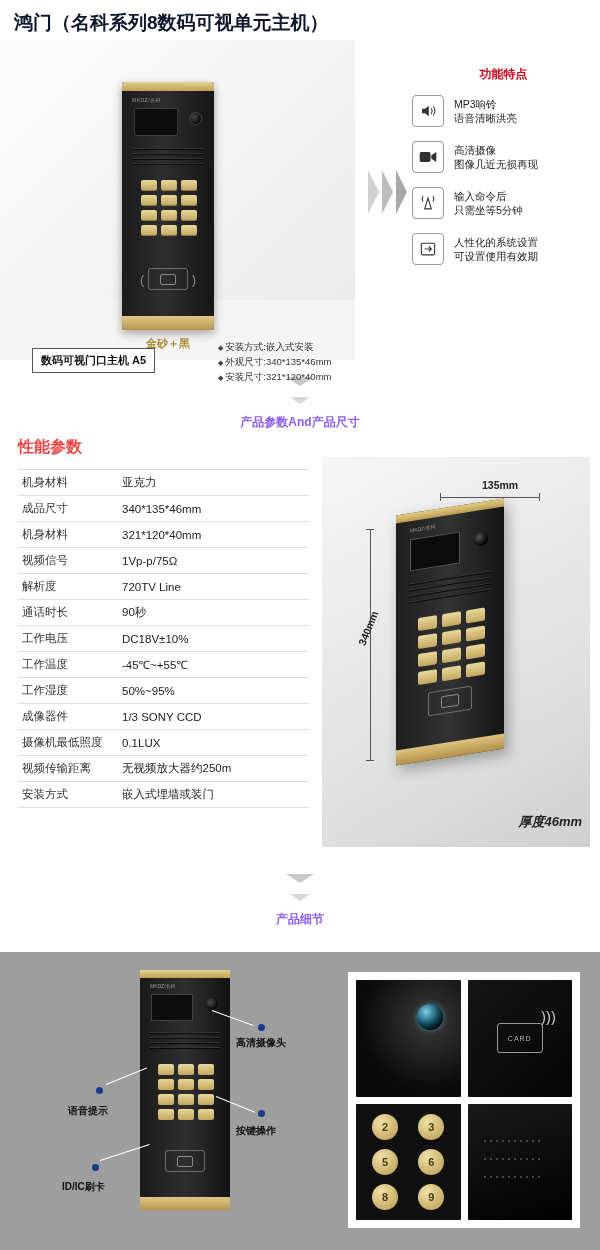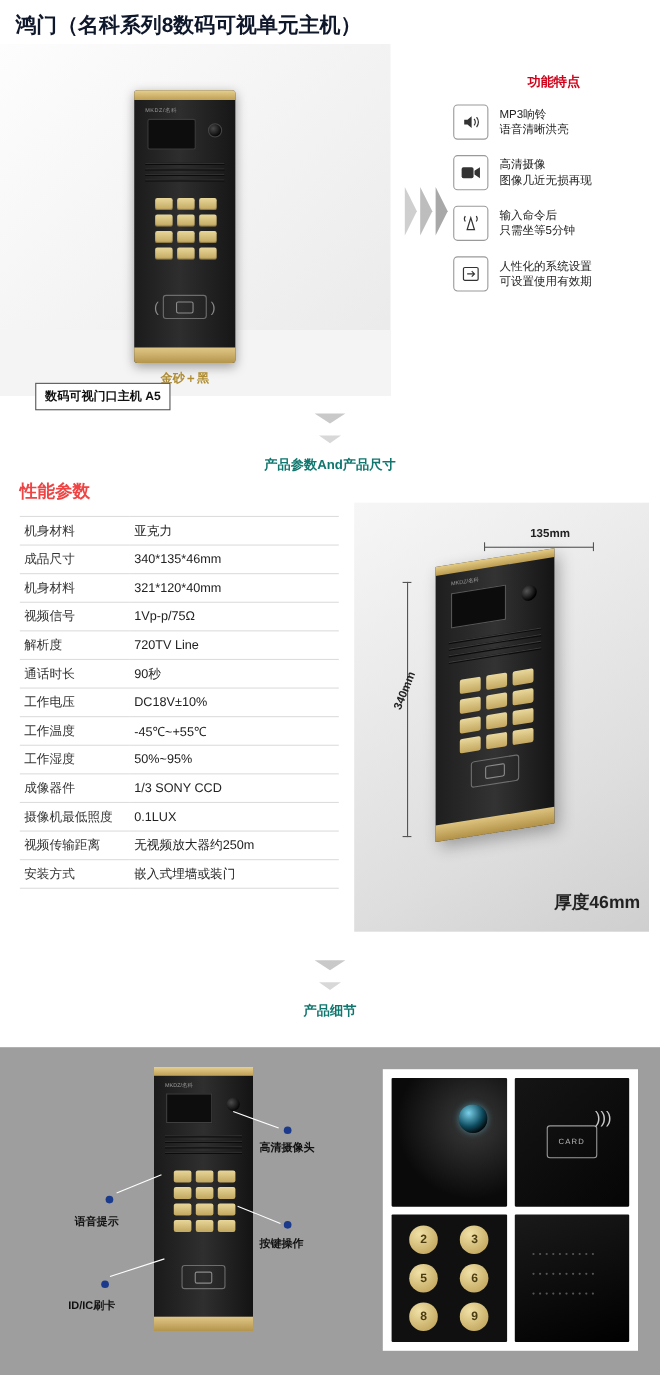--- a/index.html
+++ b/index.html
@@ -190,21 +190,21 @@
   .chev {
     display: inline-block;
     width: 0; height: 0;
     border-left: 14px solid transparent;
     border-right: 14px solid transparent;
     border-top: 9px solid #c9c9c9;
     margin: 0 0 2px 0;
   }
   .chev.sm { border-left-width: 10px; border-right-width: 10px; border-top-width: 7px; border-top-color: #d8d8d8; }
   .divider-label {
-    font-size: 12px; font-weight: bold; color: #0f766e; margin-top: 4px;
+    font-size: 12px; font-weight: bold; color: #8b5cf6; margin-top: 4px;
   }
 
   
   .params-section {
     position: relative;
     padding: 0 0 10px 0;
     height: 420px;
   }
   .params-heading {
     position: absolute; left: 18px; top: 0;
@@ -260,21 +260,21 @@
   .dim-device .kp b { display: block; width: 19px; height: 13px; border-radius: 2px; background: linear-gradient(180deg,#e9d89c,#c3a75f); }
   .dim-device .card {
     position: absolute; left: 32px; bottom: 44px; width: 44px; height: 24px;
     border: 1px solid #6f6f6f; border-radius: 3px; display: flex; align-items: center; justify-content: center;
   }
   .dim-device .card span { width: 18px; height: 12px; border: 1px solid #8c8c8c; border-radius: 2px; }
 
   .dim-label { position: absolute; font-size: 10.5px; color: #222; font-weight: bold; }
   .dim-w { left: 160px; top: 22px; }
   .dim-h { left: 28px; top: 165px; transform: rotate(-68deg); }
-  .dim-t { right: 8px; bottom: 16px; font-size: 16px; }
+  .dim-t { right: 8px; bottom: 16px; font-size: 13px; font-style: italic; }
 
   .dim-line { position: absolute; background: #555; }
   .dim-line.h1 { left: 118px; top: 40px; width: 100px; height: 1px; }
   .dim-line.h1:before, .dim-line.h1:after {
     content: ""; position: absolute; width: 1px; height: 8px; background: #555; top: -4px;
   }
   .dim-line.h1:before { left: 0; }
   .dim-line.h1:after { right: 0; }
   .dim-line.v1 { left: 48px; top: 72px; width: 1px; height: 232px; }
   .dim-line.v1:before, .dim-line.v1:after {
@@ -382,20 +382,27 @@
     <div class="dev-card">
         <span></span>
       </div>
     <div class="device-foot"></div>
   </div>
 
   <div class="device-color-label">金砂＋黑</div>
 
   <div class="model-badge">数码可视门口主机 A5</div>
 
+  <div class="spec-bullets">
+    <ul>
+      <li>安装方式:嵌入式安装</li>
+      <li>外观尺寸:340*135*46mm</li>
+      <li>安装尺寸:321*120*40mm</li>
+    </ul>
+  </div>
 
   <div class="arrow-shape">
     <i></i>
       <i></i>
       <i></i>
   </div>
 
   <div class="features">
     <div class="features-title">功能特点</div>
 

